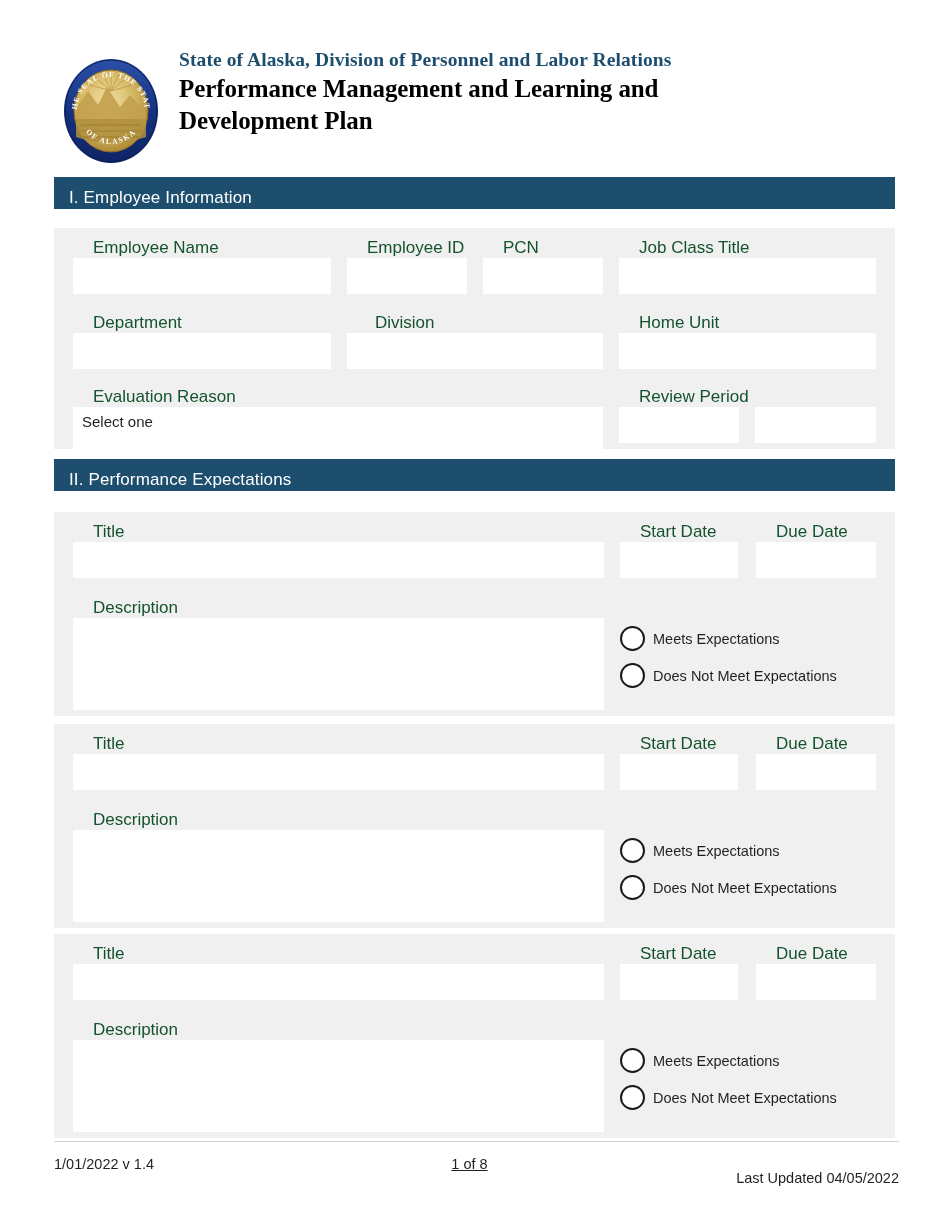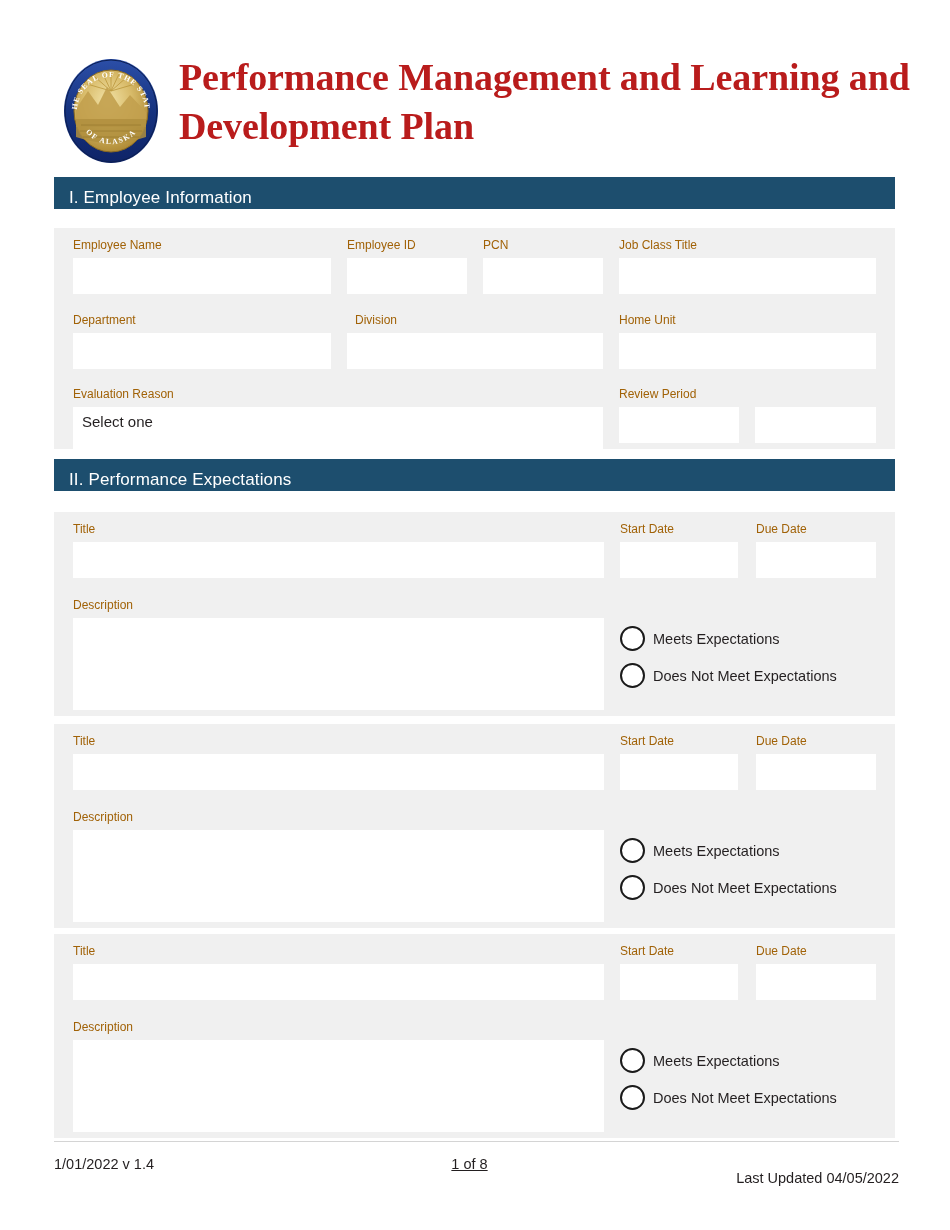--- a/index.html
+++ b/index.html
@@ -40,22 +40,22 @@
     font-weight: bold;
     font-size: 19.5px;
     color: #1d4e6e;
     letter-spacing: 0.1px;
     line-height: 1.05;
     white-space: nowrap;
   }
   .doc-title {
     font-family: "Liberation Serif", serif;
     font-weight: bold;
-    font-size: 38px;
-    color: #b91c1c;
+    font-size: 25px;
+    color: #000000;
     line-height: 1.28;
     margin-top: 3px;
     letter-spacing: -0.1px;
   }
 
   
   .section-band {
     position: absolute;
     left: 54px;
     width: 841px;
@@ -75,24 +75,25 @@
   .panel {
     position: absolute;
     left: 54px;
     width: 841px;
     background: #f0f0f0;
   }
 
   
   .fld-label {
     position: absolute;
-    font-size: 12px;
-    color: #a16207;
+    font-size: 17px;
+    color: #14532d;
     white-space: nowrap;
     line-height: 1;
+    margin-left: 20px;
   }
   .fld-box {
     position: absolute;
     background: #ffffff;
     border: none;
     box-sizing: border-box;
   }
   .fld-box.with-value {
     font-family: "Liberation Sans", sans-serif;
     font-size: 15px;
@@ -189,20 +190,21 @@
       <text font-family="Liberation Serif, serif" font-size="7.6" font-weight="bold" fill="#ffffff" letter-spacing="1.1">
         <textPath href="#arcTop" startOffset="50%" text-anchor="middle">THE SEAL OF THE STATE</textPath>
       </text>
       <text font-family="Liberation Serif, serif" font-size="7.6" font-weight="bold" fill="#ffffff" letter-spacing="1.6">
         <textPath href="#arcBot" startOffset="50%" text-anchor="middle">OF ALASKA</textPath>
       </text>
     </svg>
   </div>
 
   <div class="header-text">
+    <div class="org-line">State of Alaska, Division of Personnel and Labor Relations</div>
     <div class="doc-title">
       <div>Performance Management and Learning and</div>
       <div>Development Plan</div>
     </div>
   </div>
 </div>
 
 <div class="section-band" style="top:177px;">
   <span class="band-label">I. Employee Information</span>
 </div>

